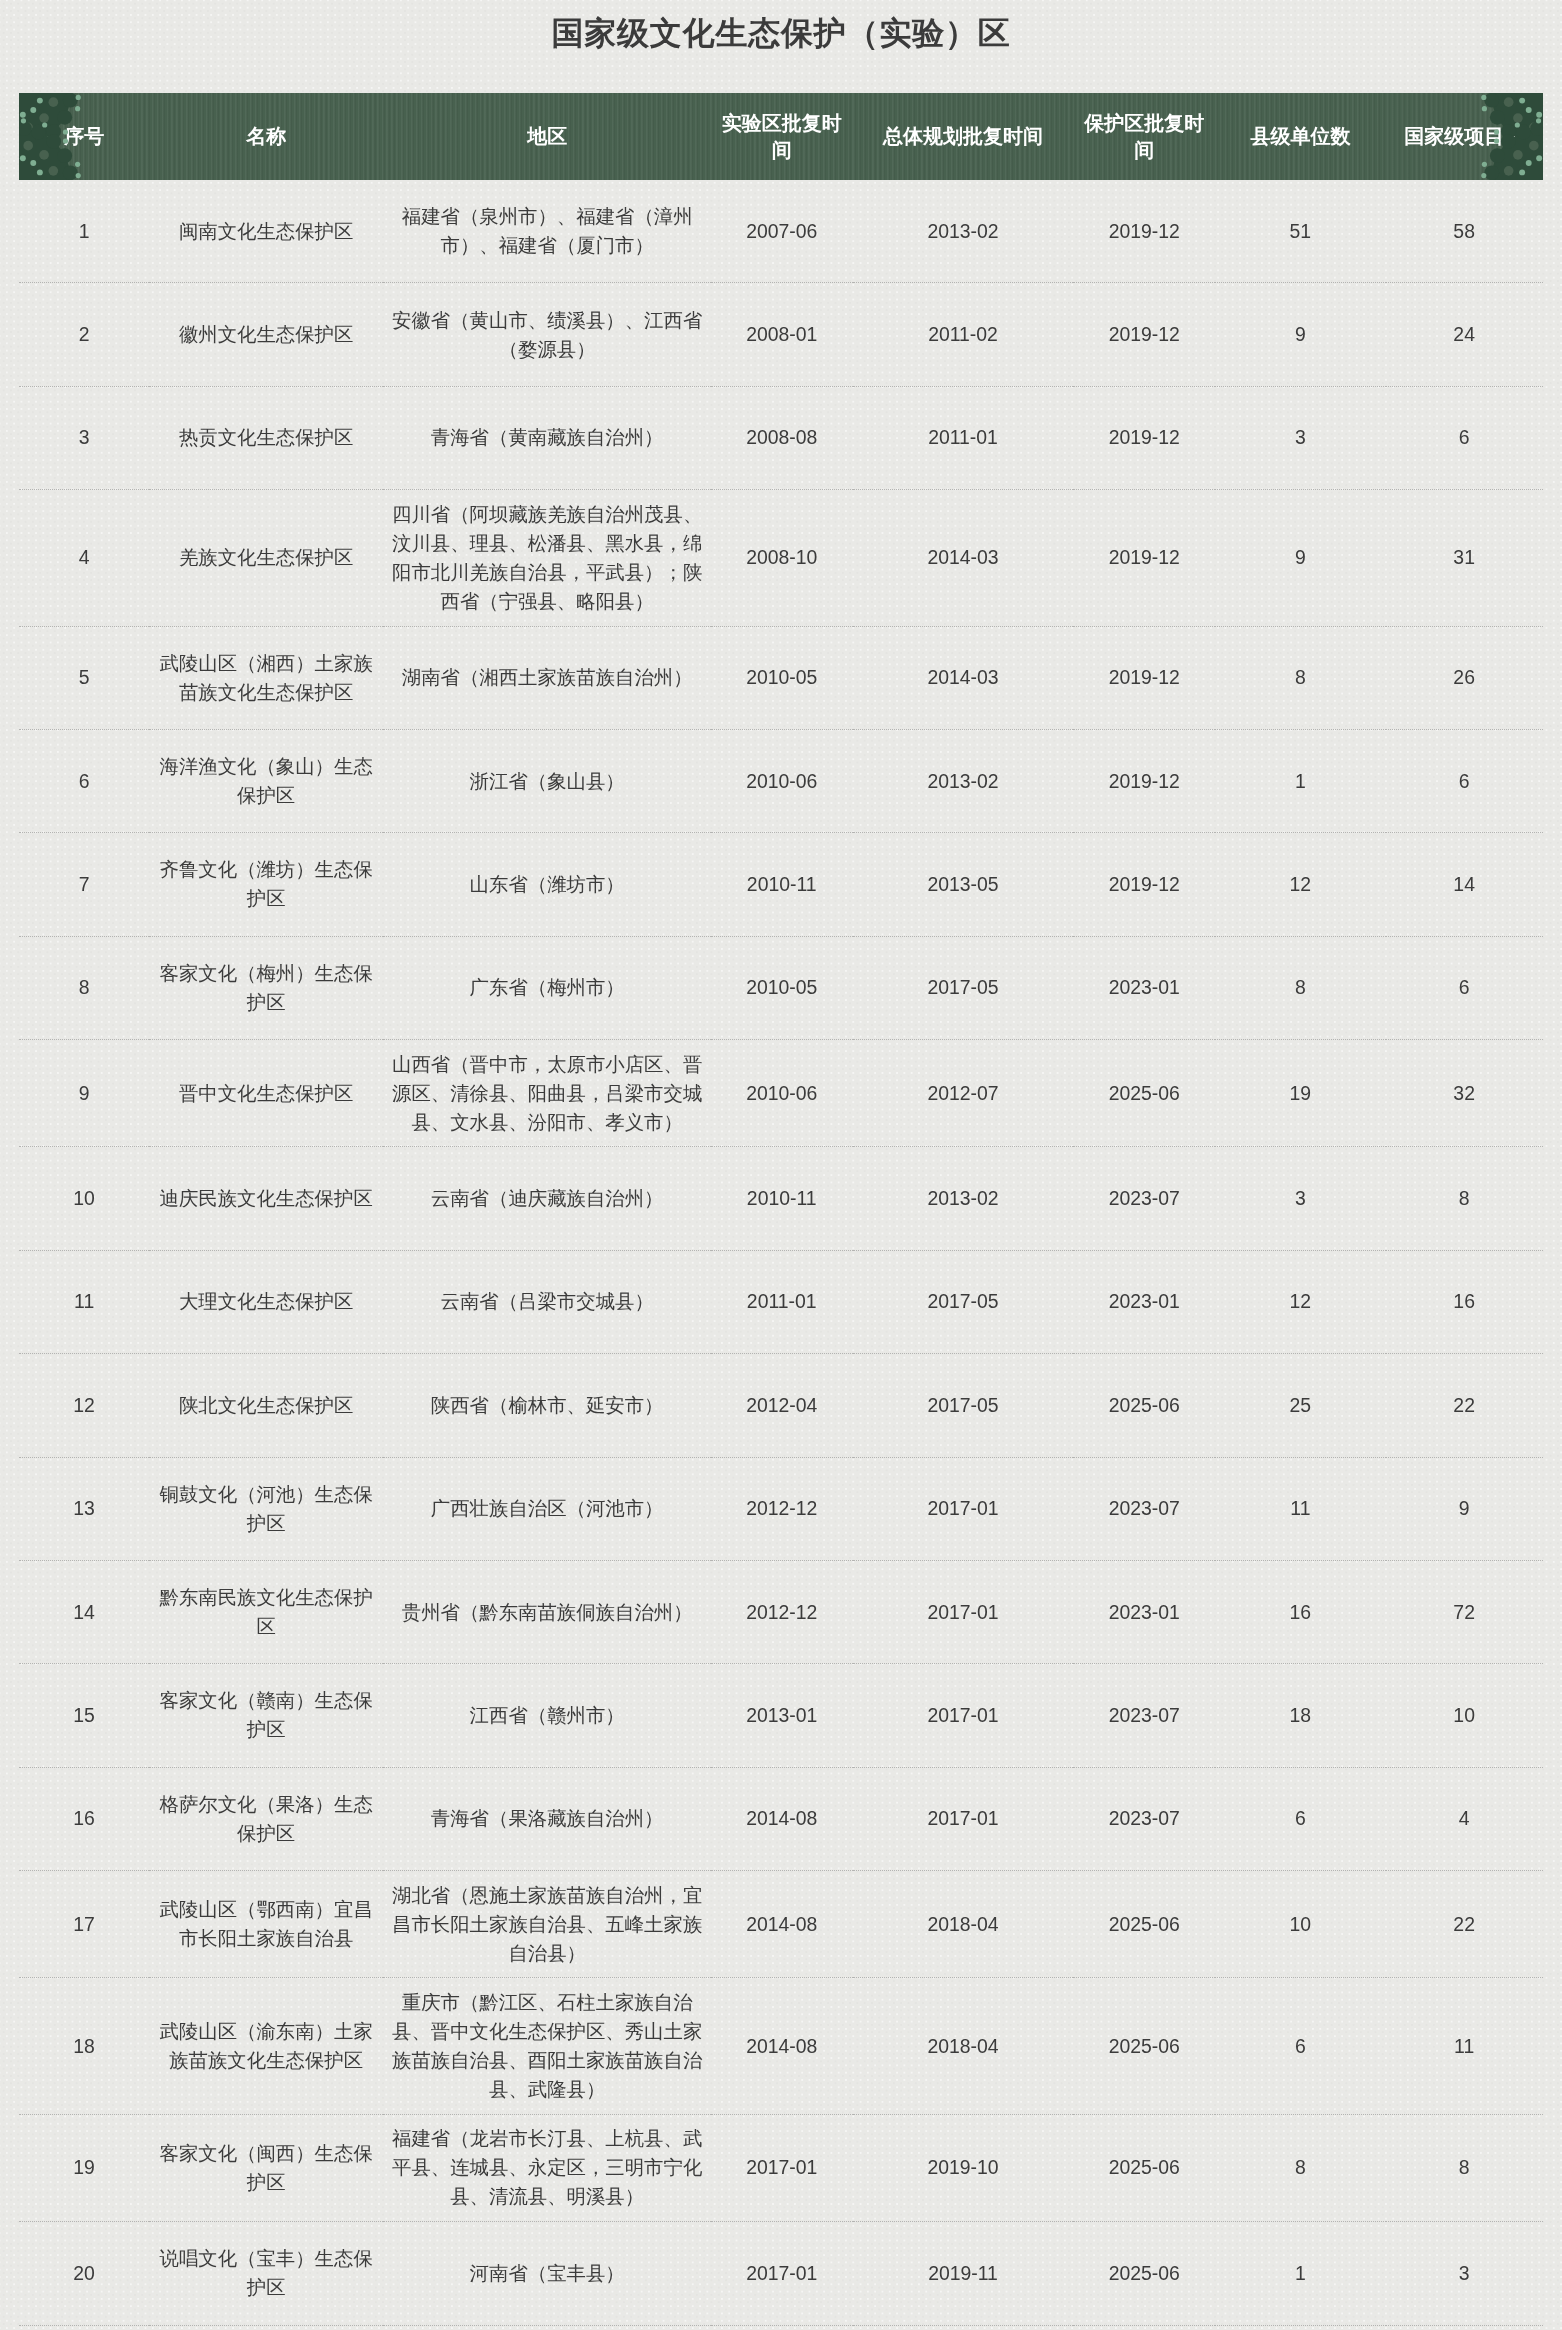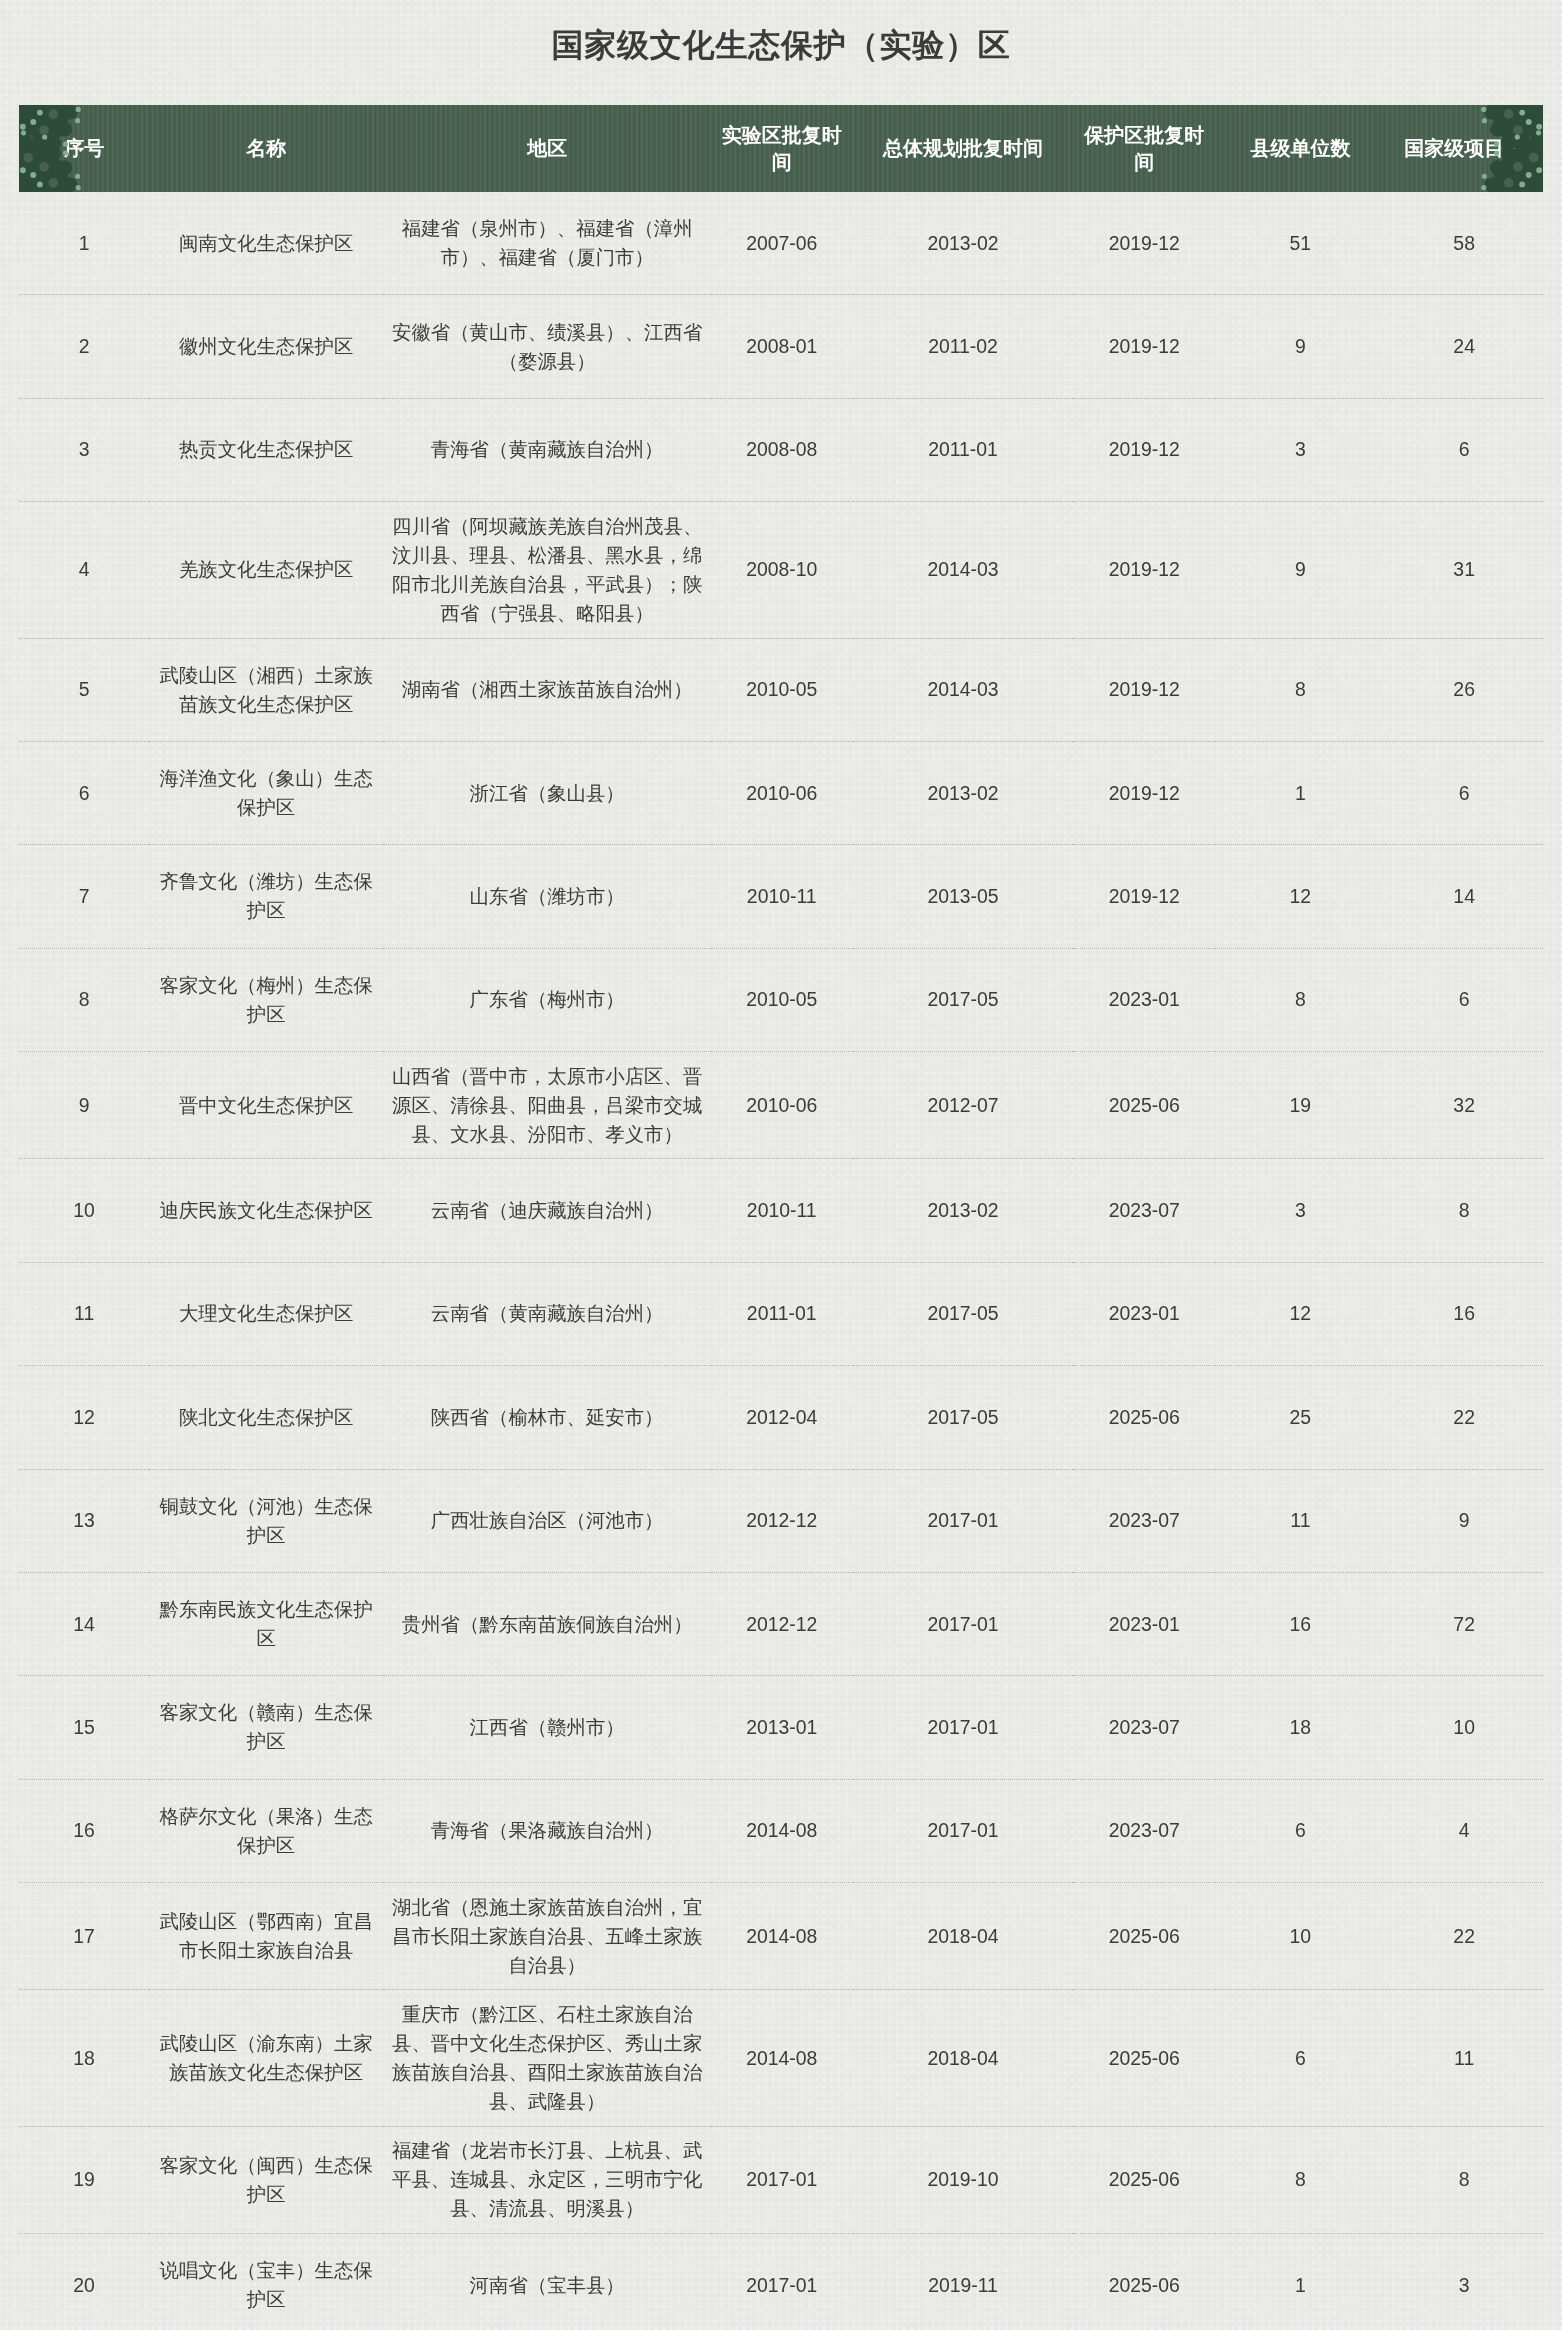--- a/index.html
+++ b/index.html
@@ -17,21 +17,21 @@
     padding: 0 19.4px 32px 19.4px;
     background-color: var(--page-bg, #e9e9e6);
     background-image:
       radial-gradient(rgba(0,0,0,0.025) 1.3px, transparent 1.4px),
       radial-gradient(rgba(255,255,255,0.55) 1.3px, transparent 1.4px);
     background-size: 7.3px 7.3px, 7.3px 7.3px;
     background-position: 0 0, 3.2px 4px;
   }
   .title {
     margin: 0;
-    padding-top: 24px;
+    padding-top: 12px;
     padding-bottom: 37px;
     text-align: center;
     font-size: 32px;
     font-weight: 700;
     letter-spacing: 0.8px;
     color: var(--text, #3b3b3b);
   }
   .table-wrap {
     position: relative;
   }
@@ -258,21 +258,21 @@
             <td>云南省（迪庆藏族自治州）</td>
             <td>2010-11</td>
             <td>2013-02</td>
             <td>2023-07</td>
             <td>3</td>
             <td>8</td>
           </tr>
           <tr>
             <td>11</td>
             <td>大理文化生态保护区</td>
-            <td>云南省（黄南藏族自治州）</td>
+            <td>云南省（吕梁市交城县）</td>
             <td>2011-01</td>
             <td>2017-05</td>
             <td>2023-01</td>
             <td>12</td>
             <td>16</td>
           </tr>
           <tr>
             <td>12</td>
             <td>陕北文化生态保护区</td>
             <td>陕西省（榆林市、延安市）</td>

